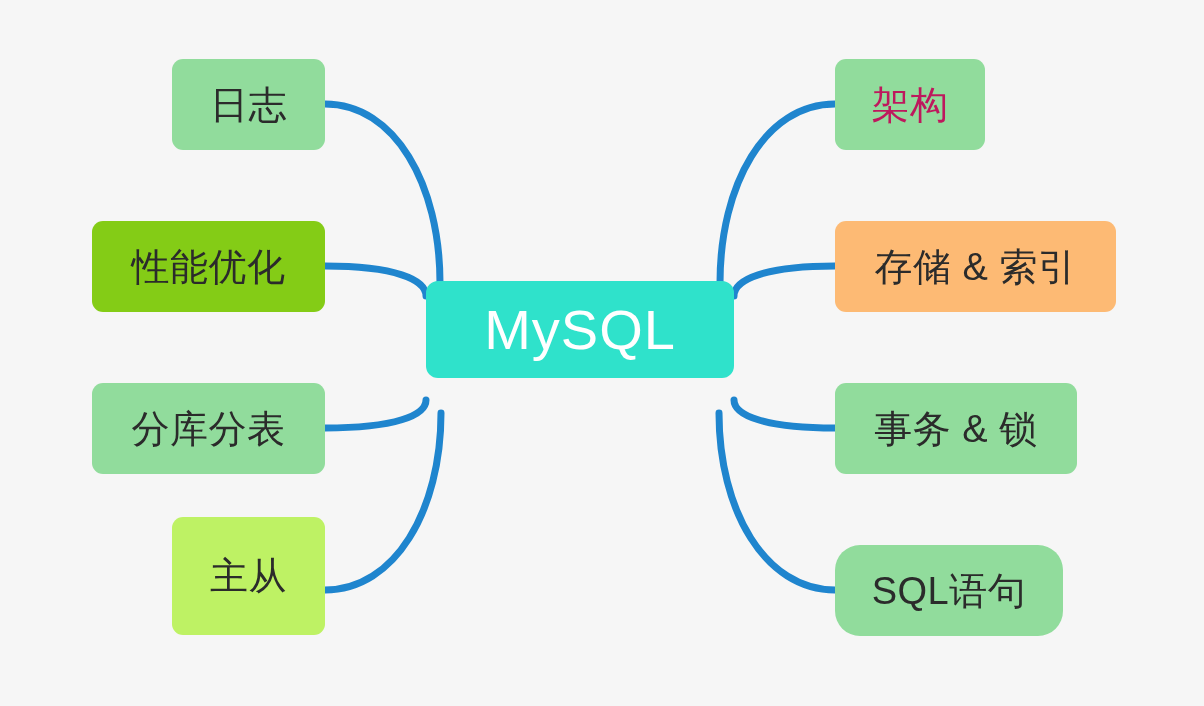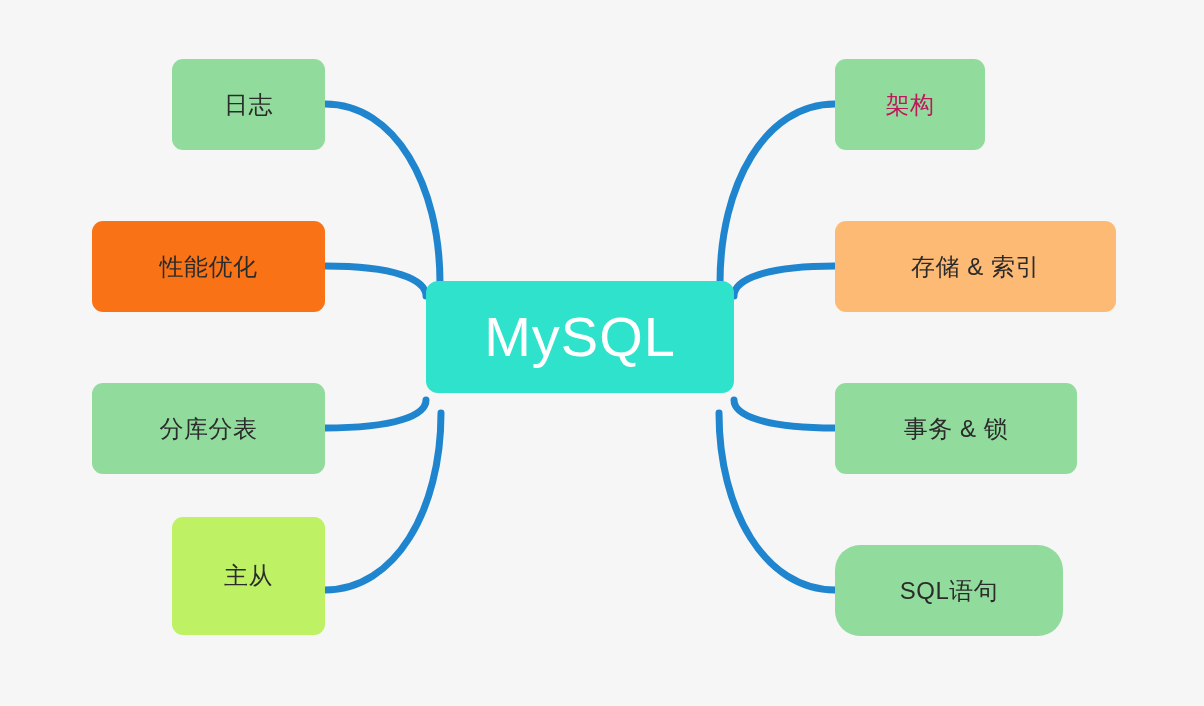--- a/index.html
+++ b/index.html
@@ -36,21 +36,21 @@
     justify-content: center;
     border-radius: 10px;
     z-index: 2;
   }
   .node-branch {
     background: #91dc9c;
     border-radius: 11px;
   }
   .node-branch .node-label {
     color: #2b2b2b;
-    font-size: 24px;
+    font-size: 38px;
     line-height: 1;
     letter-spacing: 0.5px;
     white-space: nowrap;
   }
   .node-root {
     background: #2fe2cb;
     border-radius: 12px;
   }
   .node-root .node-label {
     color: #ffffff;
@@ -70,27 +70,27 @@
       <path d="M 325 266 C 395 266, 426 279.5, 426 296" fill="none" stroke="#1f85ce" stroke-width="7" stroke-linecap="round"></path>
       <path d="M 325 428 C 395 428, 426 415.4, 426 400" fill="none" stroke="#1f85ce" stroke-width="7" stroke-linecap="round"></path>
       <path d="M 325 590 C 395 590, 441 510.35, 441 413" fill="none" stroke="#1f85ce" stroke-width="7" stroke-linecap="round"></path>
       <path d="M 835 104 C 765 104, 720 184.55, 720 283" fill="none" stroke="#1f85ce" stroke-width="7" stroke-linecap="round"></path>
       <path d="M 835 266 C 765 266, 734 279.5, 734 296" fill="none" stroke="#1f85ce" stroke-width="7" stroke-linecap="round"></path>
       <path d="M 835 428 C 765 428, 734 415.4, 734 400" fill="none" stroke="#1f85ce" stroke-width="7" stroke-linecap="round"></path>
       <path d="M 835 590 C 765 590, 719 510.35, 719 413" fill="none" stroke="#1f85ce" stroke-width="7" stroke-linecap="round"></path>
     </svg>
 
   <div id="node-layer">
-    <div class="node node-root" style="left: 426px; top: 281px; width: 308px; height: 112px; background: rgb(47, 226, 203); justify-content: center;">
+    <div class="node node-root" style="left: 426px; top: 281px; width: 308px; height: 97px; background: rgb(47, 226, 203); justify-content: center;">
       <span class="node-label" style="color: rgb(255, 255, 255);">MySQL</span>
     </div>
   <div class="node node-branch" style="left: 172px; top: 59px; width: 153px; height: 91px; background: rgb(145, 220, 156);">
         <span class="node-label" style="color: rgb(43, 43, 43);">日志</span>
       </div>
-      <div class="node node-branch" style="left: 92px; top: 221px; width: 233px; height: 91px; background: #f97316;">
+      <div class="node node-branch" style="left: 92px; top: 221px; width: 233px; height: 91px; background: #84cc16;">
         <span class="node-label" style="color: rgb(43, 43, 43);">性能优化</span>
       </div>
       <div class="node node-branch" style="left: 92px; top: 383px; width: 233px; height: 91px; background: rgb(145, 220, 156);">
         <span class="node-label" style="color: rgb(43, 43, 43);">分库分表</span>
       </div>
       <div class="node node-branch" style="left: 172px; top: 517px; width: 153px; height: 118px; background: #bef264;">
         <span class="node-label" style="color: rgb(43, 43, 43);">主从</span>
       </div>
       <div class="node node-branch" style="left: 835px; top: 59px; width: 150px; height: 91px; background: rgb(145, 220, 156);">
         <span class="node-label" style="color: #be185d;">架构</span>

